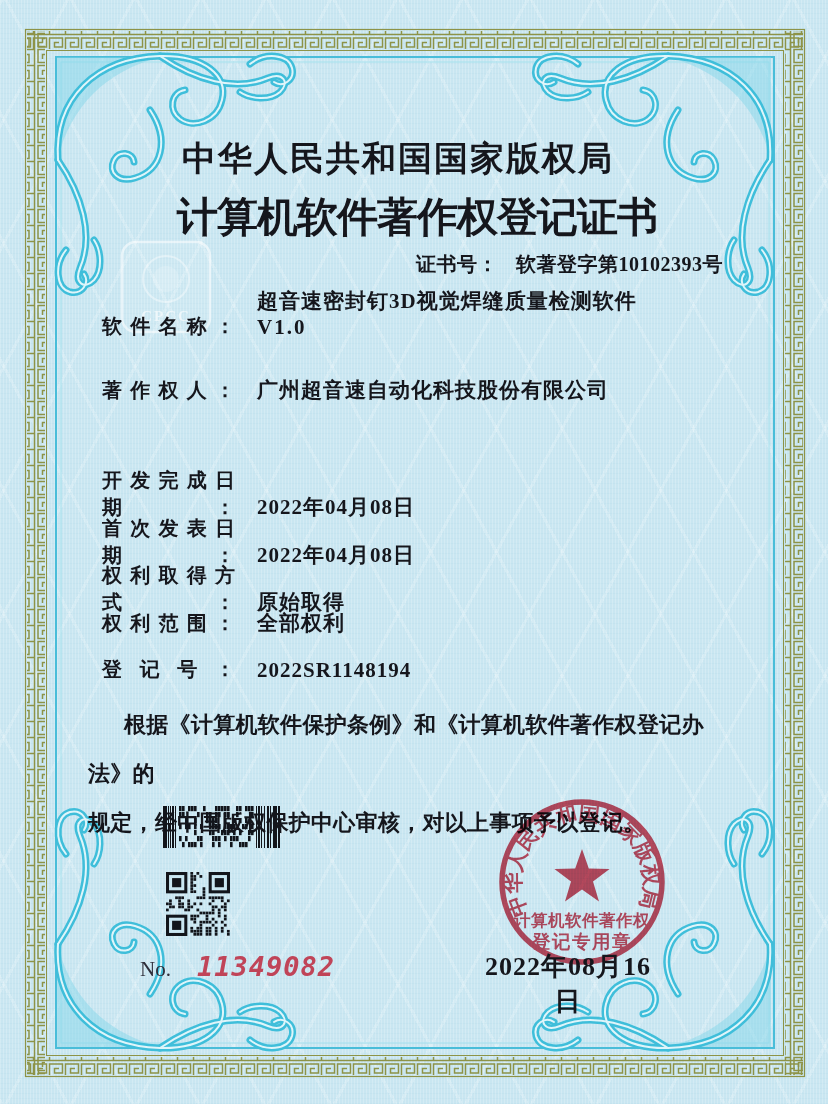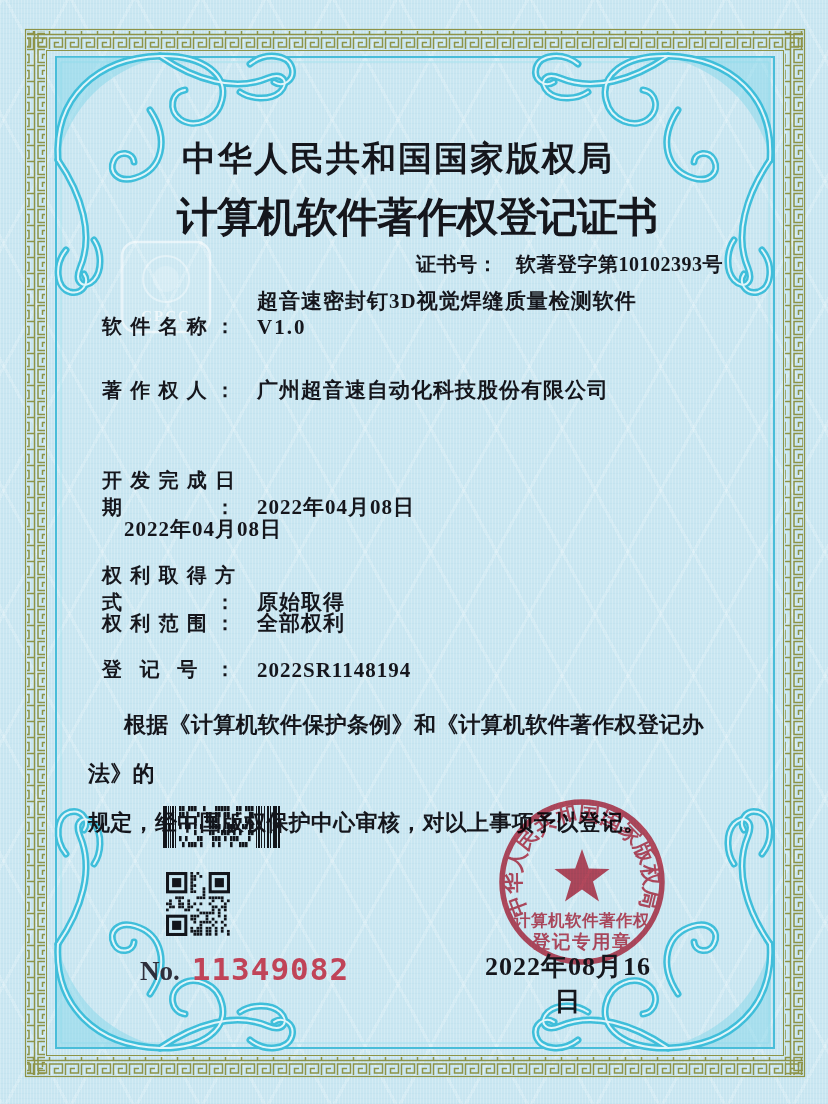--- a/index.html
+++ b/index.html
@@ -37,24 +37,24 @@
   .field-value{
     margin-left:22px; font-size:21px; font-weight:bold; letter-spacing:1px; white-space:nowrap;
   }
   .field-value .v2{letter-spacing:2px;}
   .statement{
     left:88px; top:700px; width:652px; font-size:22px; font-weight:bold;
     line-height:49px; letter-spacing:.3px;
   }
   .statement .l1{text-indent:36px;}
   .serial{left:140px; top:951px; display:flex; align-items:baseline;}
-  .serial-prefix{font-size:27px; color:#2e2e3a; font-weight:bold;}
+  .serial-prefix{font-size:21px; color:#2e2e3a; font-weight:normal;}
   .serial-number{
-    margin-left:12px; font-family:"DejaVu Sans Mono","Liberation Mono",monospace;
-    font-size:31px; color:#c04458; letter-spacing:1px; font-weight:bold;
+    margin-left:26px; font-family:"DejaVu Sans Mono","Liberation Mono",monospace;
+    font-size:27px; color:#c04458; letter-spacing:1px; font-weight:bold;font-style:italic;
   }
   .issue-date{
     left:472px; top:949px; width:192px; text-align:center;
     font-size:26px; font-weight:bold; letter-spacing:1px; z-index:6;
   }
   .seal{left:487px; top:787px; width:190px; height:190px; mix-blend-mode:multiply; z-index:5; overflow:visible;}
   .emboss{left:113px; top:237px; width:106px; height:102px; opacity:.75;}
   .code{z-index:4;}
 </style>
 </head>
@@ -135,20 +135,21 @@
   </div>
   <div class="field-row" style="top:376px">
     <span class="field-label">著作权人：</span>
     <span class="field-value">广州超音速自动化科技股份有限公司</span>
   </div>
   <div class="field-row" style="top:467px">
     <span class="field-label">开发完成日期：</span>
     <span class="field-value">2022年04月08日</span>
   </div>
   <div class="field-row" style="top:515px">
+    <span class="field-label">首次发表日期：</span>
     <span class="field-value">2022年04月08日</span>
   </div>
   <div class="field-row" style="top:562px">
     <span class="field-label">权利取得方式：</span>
     <span class="field-value">原始取得</span>
   </div>
   <div class="field-row" style="top:609px">
     <span class="field-label">权利范围：</span>
     <span class="field-value">全部权利</span>
   </div>

